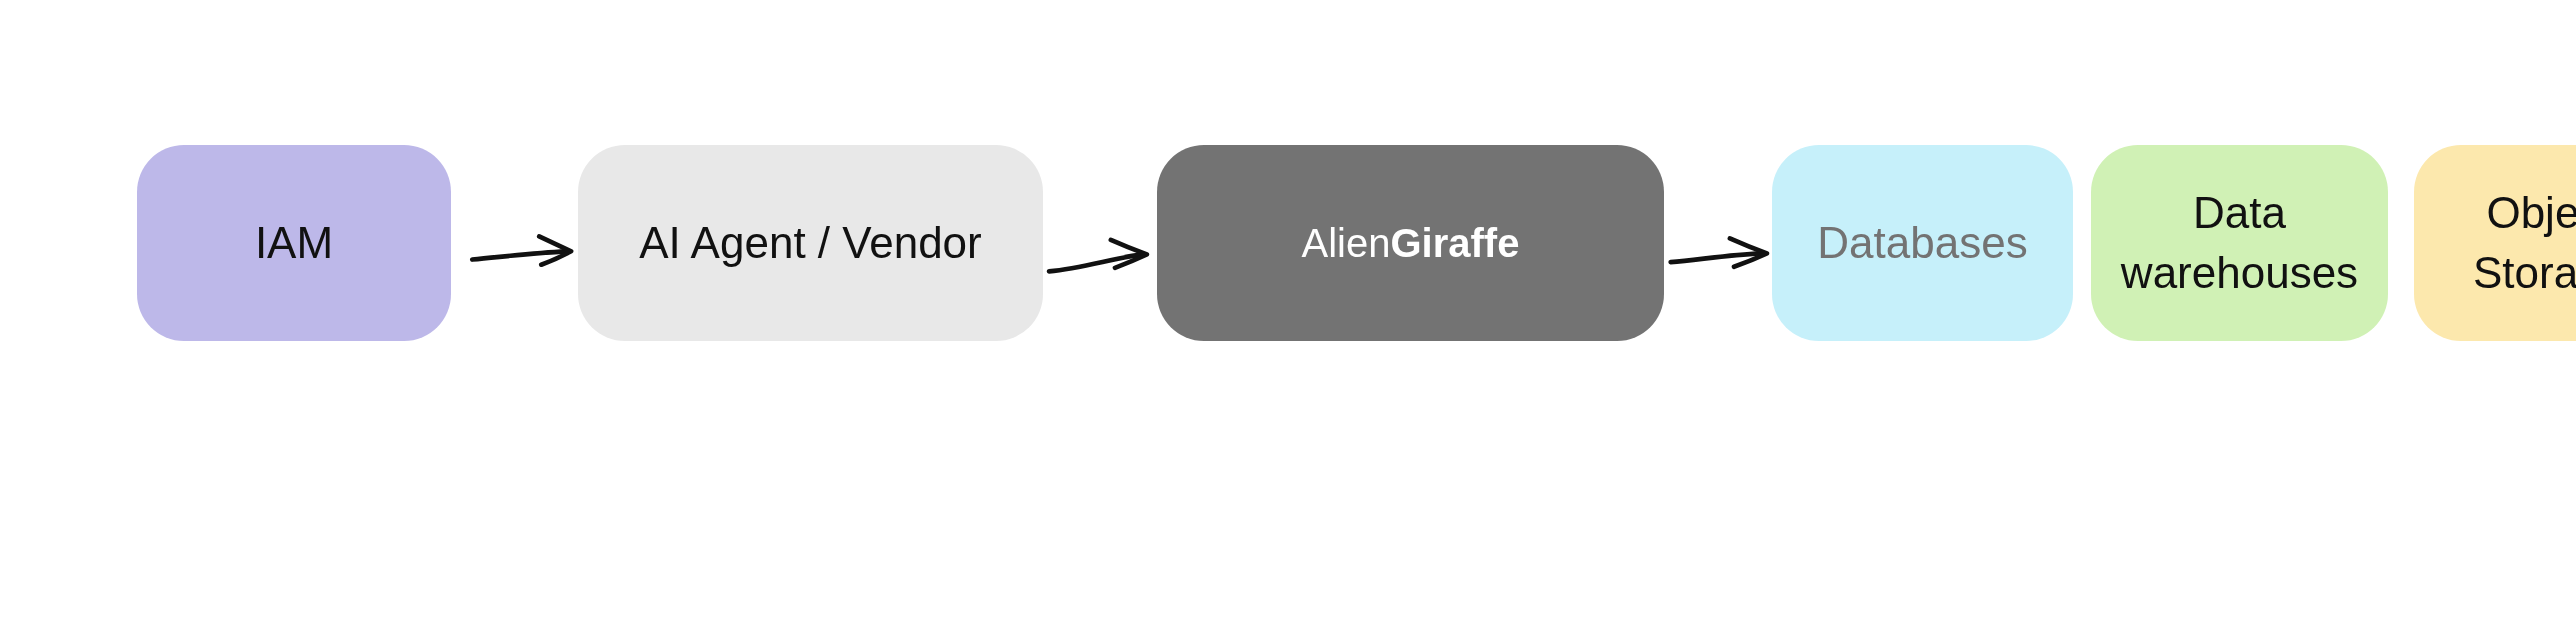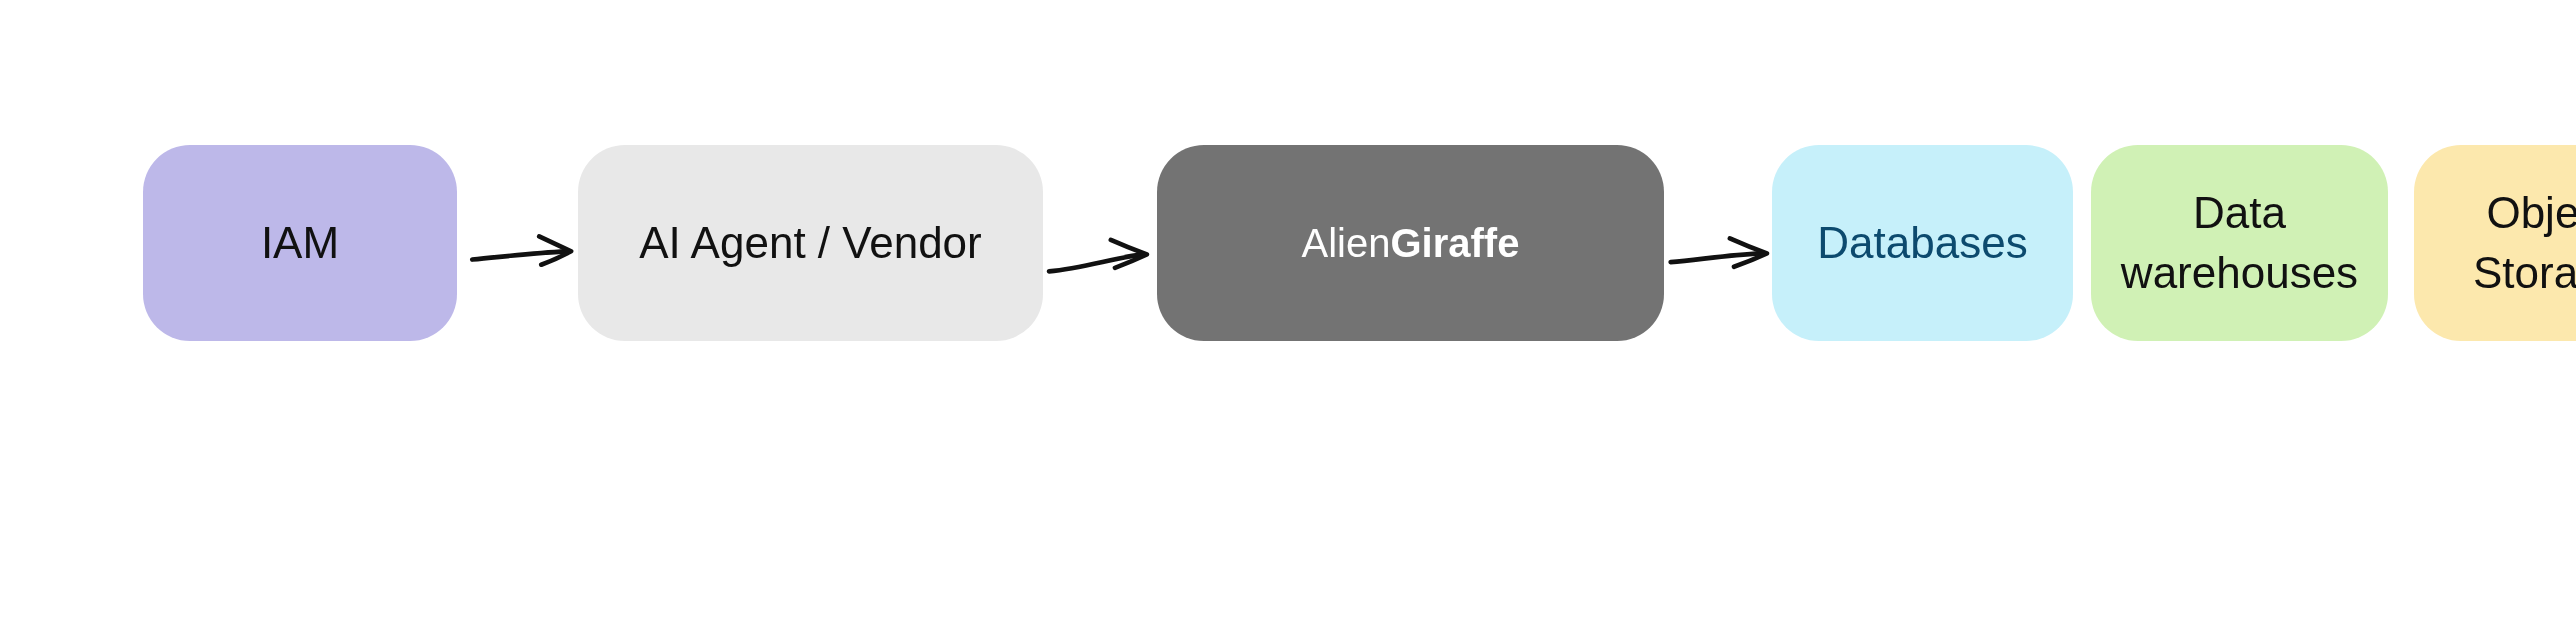--- a/index.html
+++ b/index.html
@@ -25,21 +25,21 @@
     justify-content: center;
     text-align: center;
     font-size: 44px;
     line-height: 1.36;
     color: #111111;
     box-sizing: border-box;
     padding: 0 10.3px;
   }
   .node .lbl { display: inline-block; }
   .nowrap { white-space: nowrap; }
-  .node-iam          { left: 143px;  width: 314px; }
+  .node-iam          { left: 137px;  width: 314px; }
   .node-ai-agent     { left: 578px; width: 465px; }
   .node-aliengiraffe { left: 1157px; width: 507px; font-size: 40px; }
   .node-aliengiraffe .bold { font-weight: 700; }
   .node-databases    { left: 1772px; width: 301px; }
   .node-warehouses   { left: 2091px; width: 297px; }
   .node-warehouses .lbl { max-width: 247px; }
   .node-objstorage   { left: 2414px; width: 272px; }
   .node-objstorage .lbl { max-width: 206px; }
   .arrows-layer {
     position: absolute;
@@ -80,21 +80,21 @@
   </div>
 
   <div class="node node-ai-agent" style="background-color: rgb(232, 232, 232); color: rgb(17, 17, 17);">
     <span class="lbl nowrap">AI Agent / Vendor</span>
   </div>
 
   <div class="node node-aliengiraffe" style="background-color: #737373; color: rgb(255, 255, 255);">
     <span class="lbl nowrap"><span>Alien</span><span class="bold">Giraffe</span></span>
   </div>
 
-  <div class="node node-databases" style="background-color: rgb(198, 240, 250); color: #0c4a6e; align-items: center;">
+  <div class="node node-databases" style="background-color: rgb(198, 240, 250); color: #737373; align-items: center;">
     <span class="lbl nowrap">Databases</span>
   </div>
 
   <div class="node node-warehouses" style="background-color: rgb(208, 241, 181); color: rgb(17, 17, 17);">
     <span class="lbl">Data warehouses</span>
   </div>
 
   <div class="node node-objstorage" style="background-color: rgb(252, 232, 173); color: rgb(17, 17, 17);">
     <span class="lbl">Object Storage</span>
   </div>

